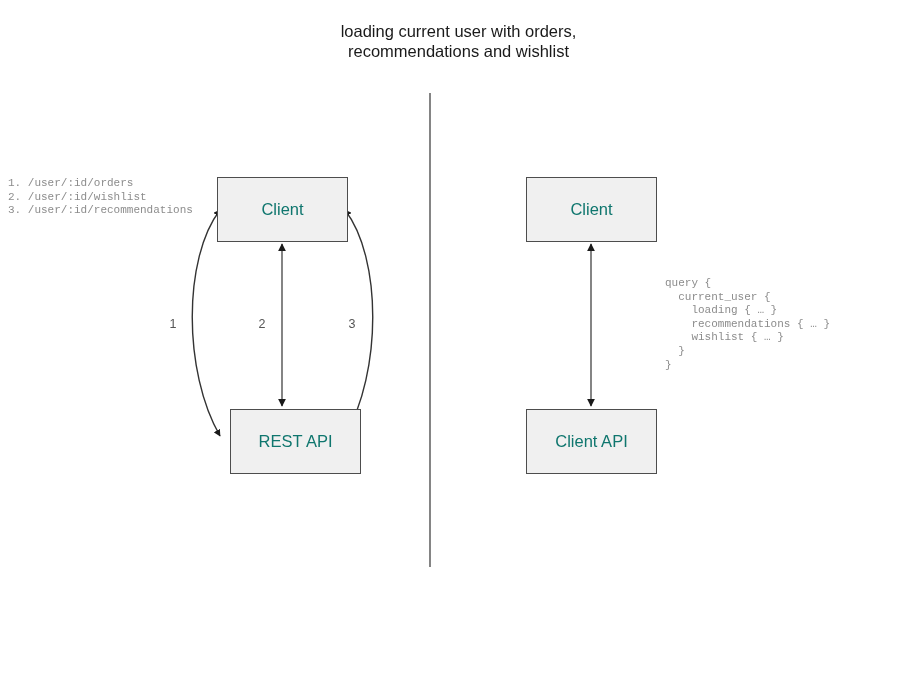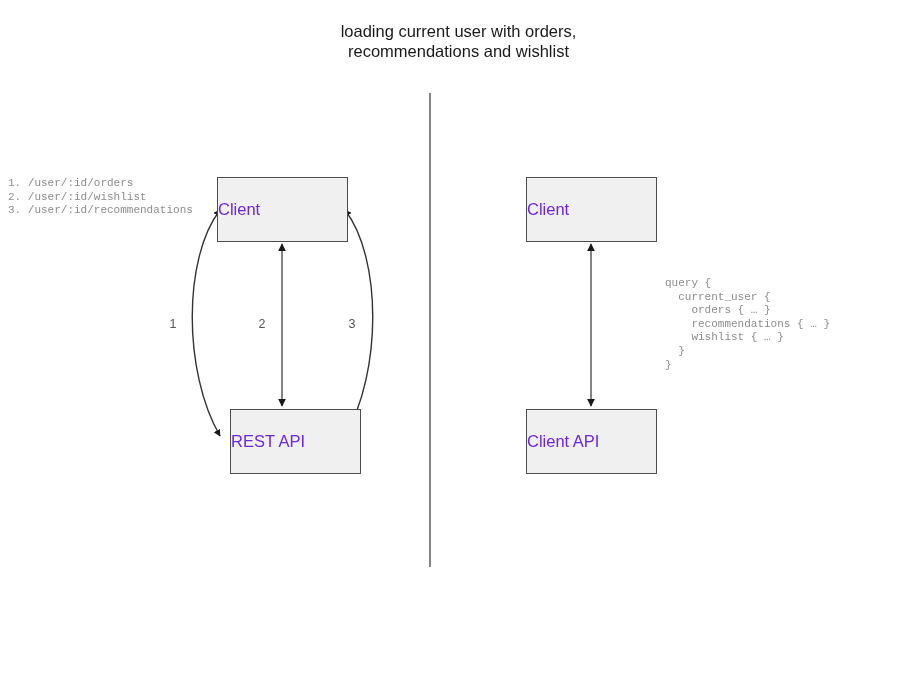--- a/index.html
+++ b/index.html
@@ -49,23 +49,23 @@
   
   .node {
     position: absolute;
     width: 131px;
     height: 65px;
     background: #f0f0f0;
     border: 1px solid #4d4d4d;
     box-sizing: border-box;
     display: flex;
     align-items: center;
-    justify-content: flex-start;
+    justify-content: center;
     font-size: 16.5px;
-    color: #6d28d9;
+    color: #0f766e;
     font-family: "Liberation Sans", sans-serif;
   }
   #node-rest-client   { left: 217px; top: 177px; }
   #node-rest-api      { left: 230px; top: 409px; }
   #node-gql-client    { left: 526px; top: 177px; }
   #node-gql-api       { left: 526px; top: 409px; }
 
   
   .mono-block {
     position: absolute;
@@ -139,19 +139,19 @@
   <div class="node" id="node-gql-client">
     <span>Client</span>
   </div>
 
   <div class="node" id="node-gql-api">
     <span>Client API</span>
   </div>
 
   <div class="mono-block" id="gql-query">query {
   current_user {
-    orders { … }
+    loading { … }
     recommendations { … }
     wishlist { … }
   }
 }</div>
 
 </div>
 
 </body></html>

